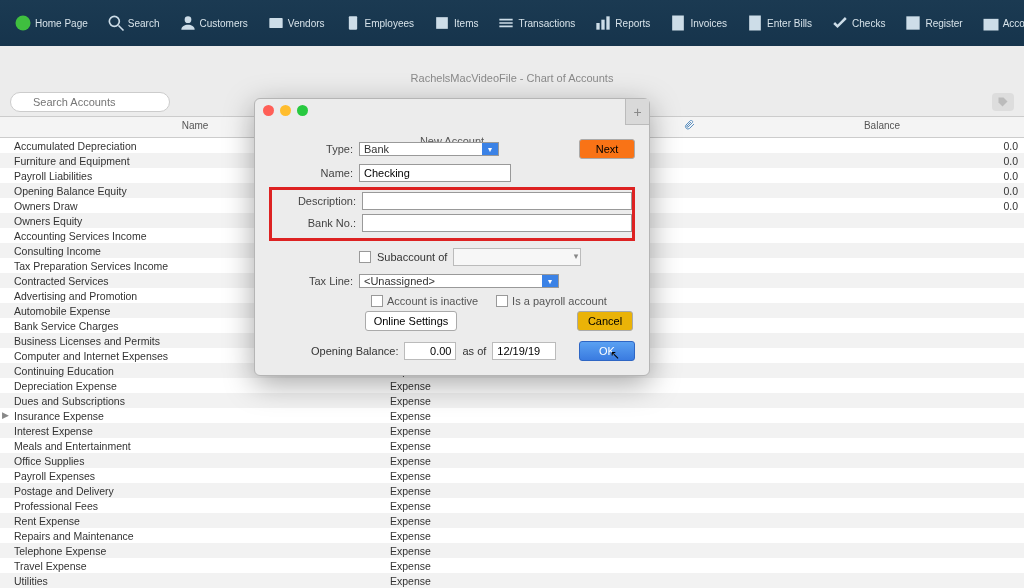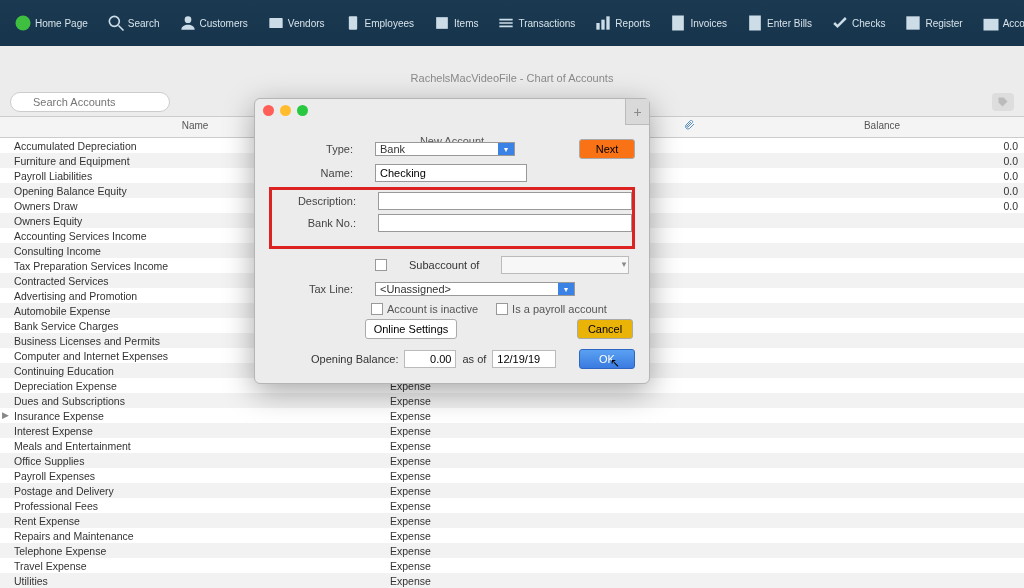--- a/index.html
+++ b/index.html
@@ -44,21 +44,21 @@
 
   
   .modal { position: absolute; left: 254px; top: 98px; width: 396px; background: #ececec; border: 1px solid #b5b5b5; border-radius: 6px; box-shadow: 0 8px 30px rgba(0,0,0,0.35); }
   .modal-titlebar { height: 22px; display: flex; align-items: center; padding: 0 8px; position: relative; }
   .modal-title { position: absolute; left: 0; right: 0; text-align: center; font-size: 11px; color: #555; padding-top: 14px; }
   .traffic { display: flex; gap: 6px; z-index: 2; }
   .traffic span { width: 11px; height: 11px; border-radius: 50%; display: block; }
   .tl-close { background: #ff5f57; } .tl-min { background: #ffbd2e; } .tl-max { background: #28c940; }
   .modal-plus { position: absolute; right: 0; top: 0; width: 24px; height: 26px; background: #d9d9d9; border-left: 1px solid #bbb; border-bottom: 1px solid #bbb; display: flex; align-items: center; justify-content: center; font-size: 14px; color: #888; }
   .modal-body { padding: 18px 14px 14px; }
-  .form-row { display: flex; align-items: center; margin-bottom: 4px; min-height: 20px; gap: 16px; }
+  .form-row { display: flex; align-items: center; margin-bottom: 4px; min-height: 20px; }
   .form-label { width: 90px; text-align: right; padding-right: 6px; font-size: 11px; color: #444; }
   .form-input { flex: 0 0 140px; height: 18px; border: 1px solid #999; background: #fff; font-size: 11px; padding: 0 4px; }
   .form-select { flex: 0 0 140px; height: 14px; border: 1px solid #999; background: #fff; position: relative; font-size: 11px; padding: 0 4px; display: flex; align-items: flex-end; }
   .select-arrow { position: absolute; right: 0; top: 0; width: 16px; height: 100%; background: #3b82e6; display: flex; align-items: center; justify-content: center; color: #fff; font-size: 8px; }
   .next-btn { margin-left: auto; width: 56px; height: 20px; background: #f97316; border: 1px solid #aaa; border-radius: 3px; font-size: 11px; }
   .redbox { border: 3px solid #d22; padding: 1px 0; margin: 2px 0 6px; }
   .check-row { display: flex; align-items: center; gap: 4px; padding-left: 102px; font-size: 11px; color: #555; margin-bottom: 4px; }
   .check-box { width: 12px; height: 12px; border: 1px solid #999; background: #fff; }
   .online-btn { margin-left: 96px; height: 20px; width: 92px; background: #fff; border: 1px solid #aaa; border-radius: 3px; font-size: 11px; margin-bottom: 6px; }
   .bottom-row { display: flex; align-items: center; gap: 6px; margin-top: 4px; }
@@ -448,21 +448,21 @@
     <div class="form-row">
       <div class="form-label">Name:</div>
       <input class="form-input" value="Checking" style="">
     </div>
 
     <div class="redbox">
       <div class="form-row" style="margin-bottom:2px;">
         <div class="form-label">Description:</div>
         <input class="form-input" style="flex: 1 1 0%;" value="">
       </div>
-      <div class="form-row" style="margin-bottom:12px;">
+      <div class="form-row" style="margin-bottom:4px;">
         <div class="form-label">Bank No.:</div>
         <input class="form-input" style="flex: 1 1 0%;" value="">
       </div>
     </div>
 
     <div class="form-row">
       <div class="form-label"></div>
       <span class="check-box"></span>
       <span style="padding:0 6px;">Subaccount of</span>
       <div class="sub-select">

